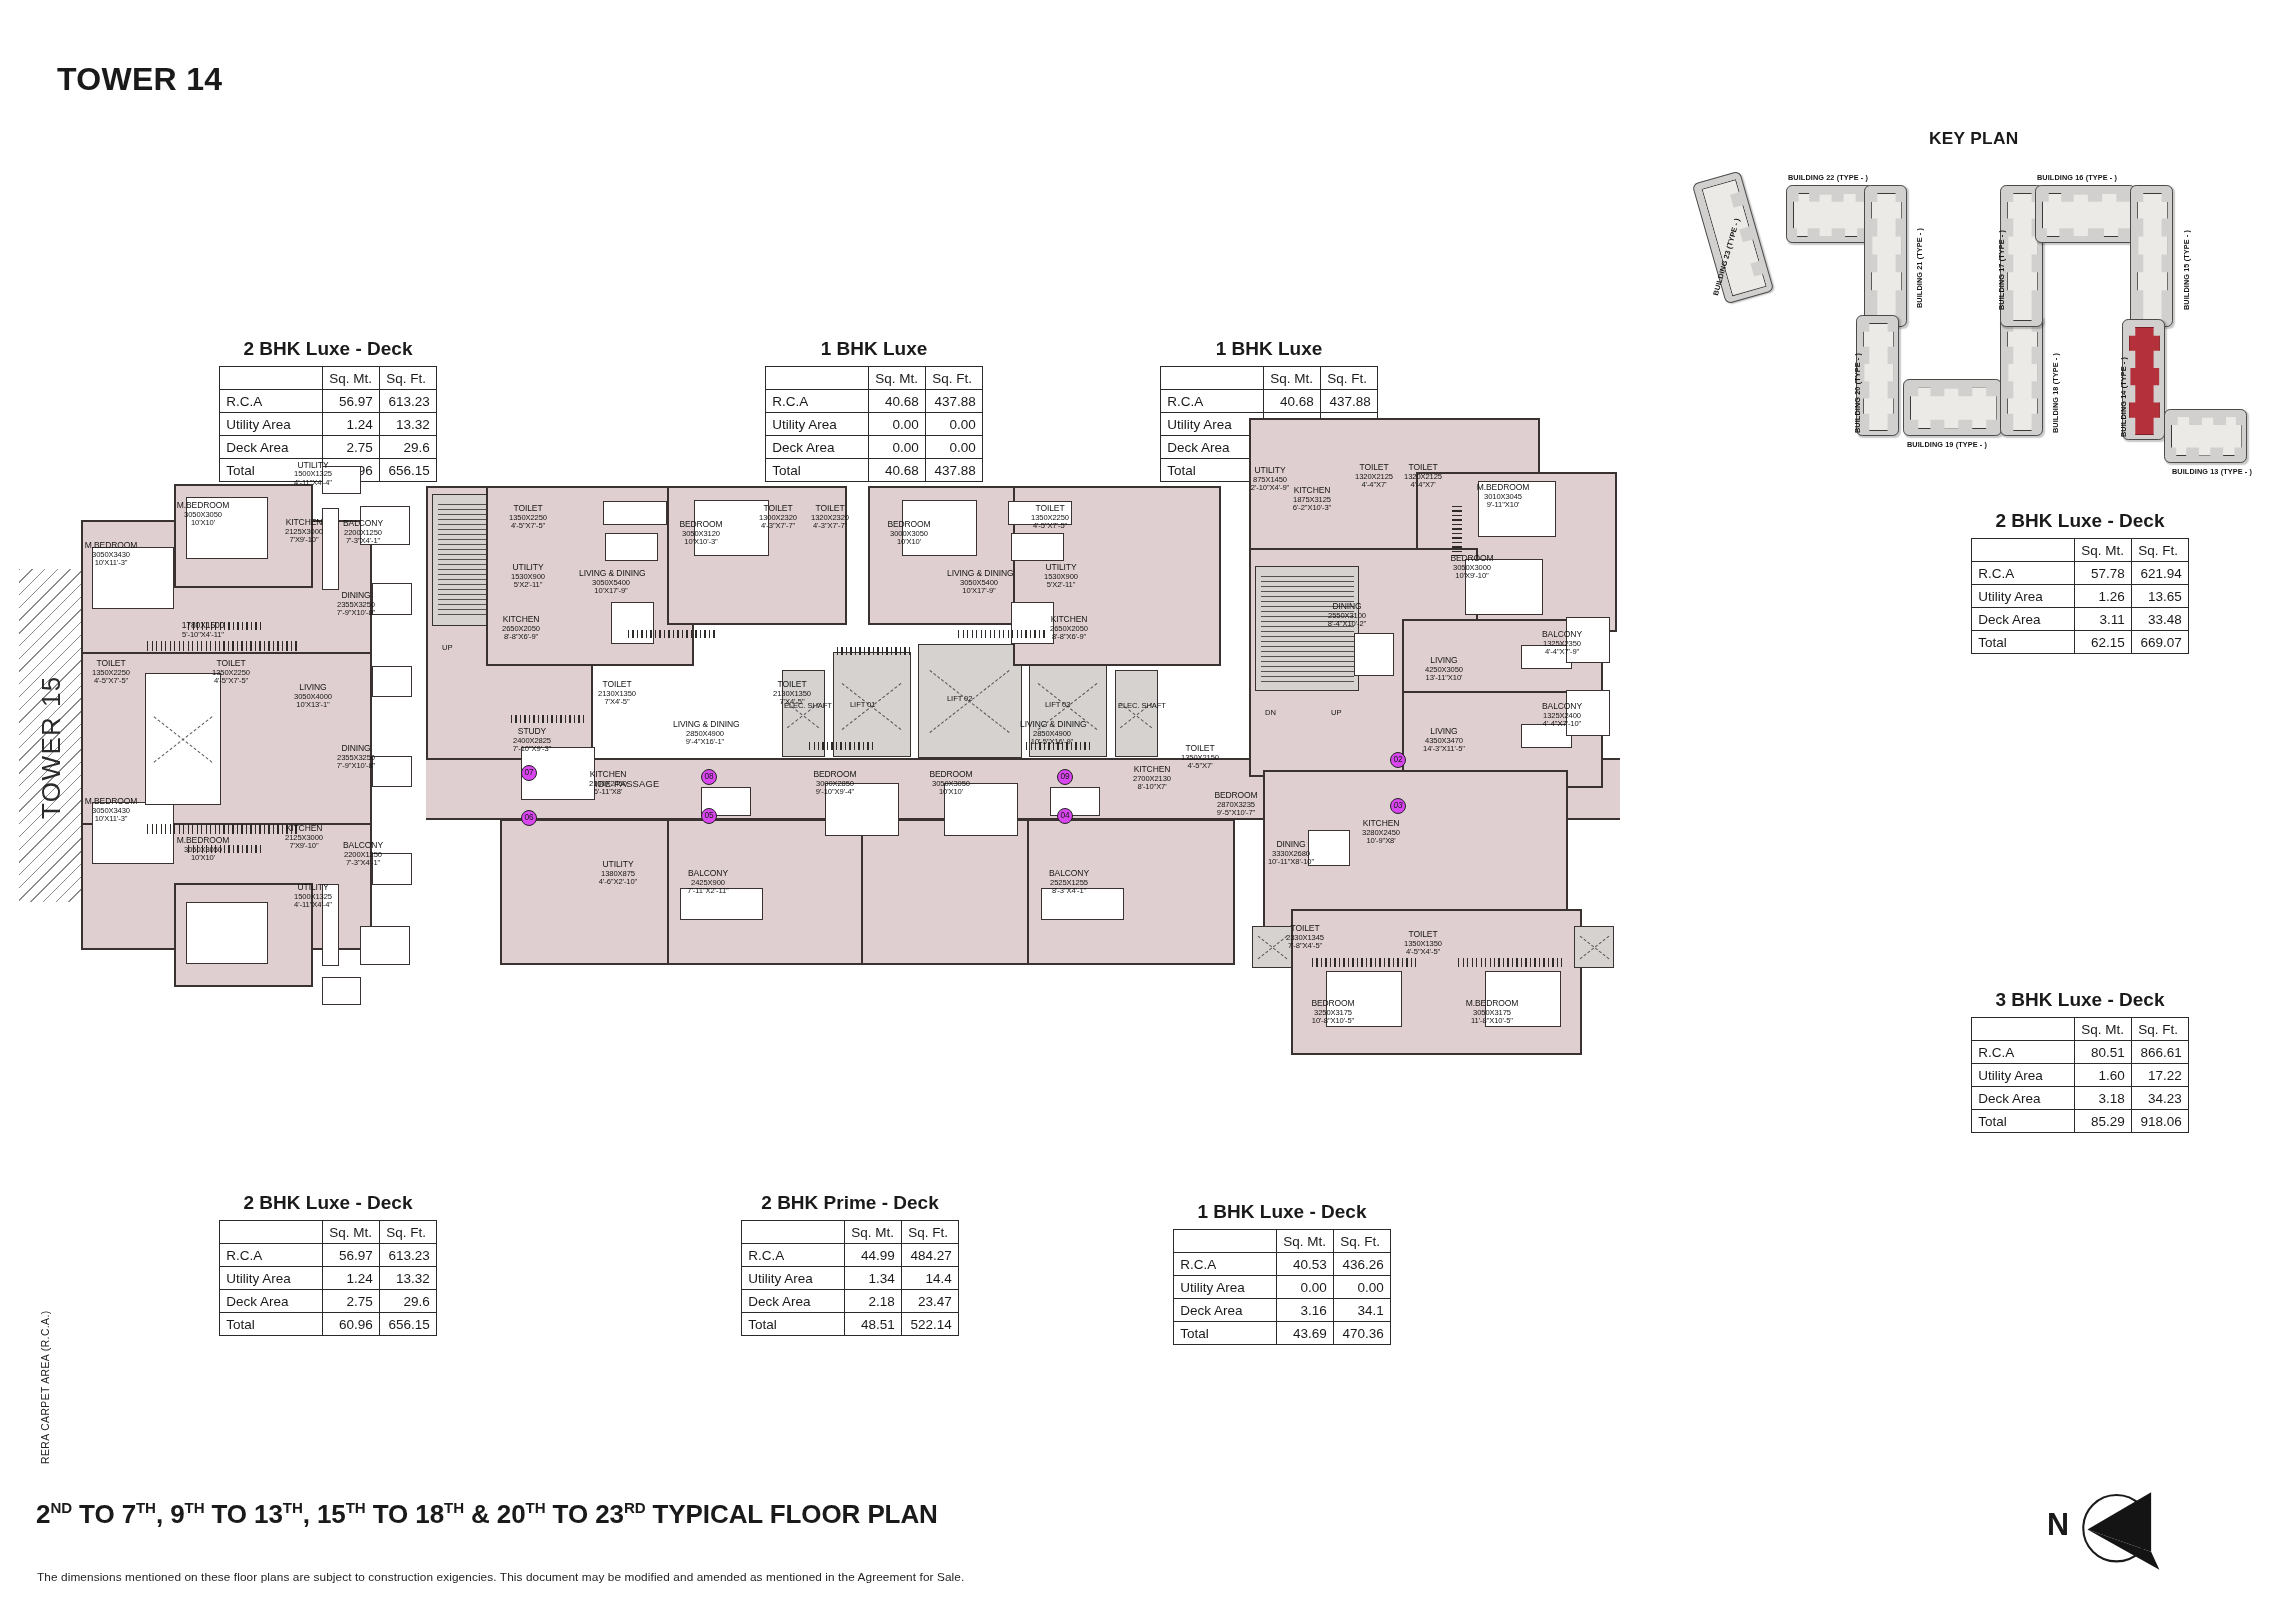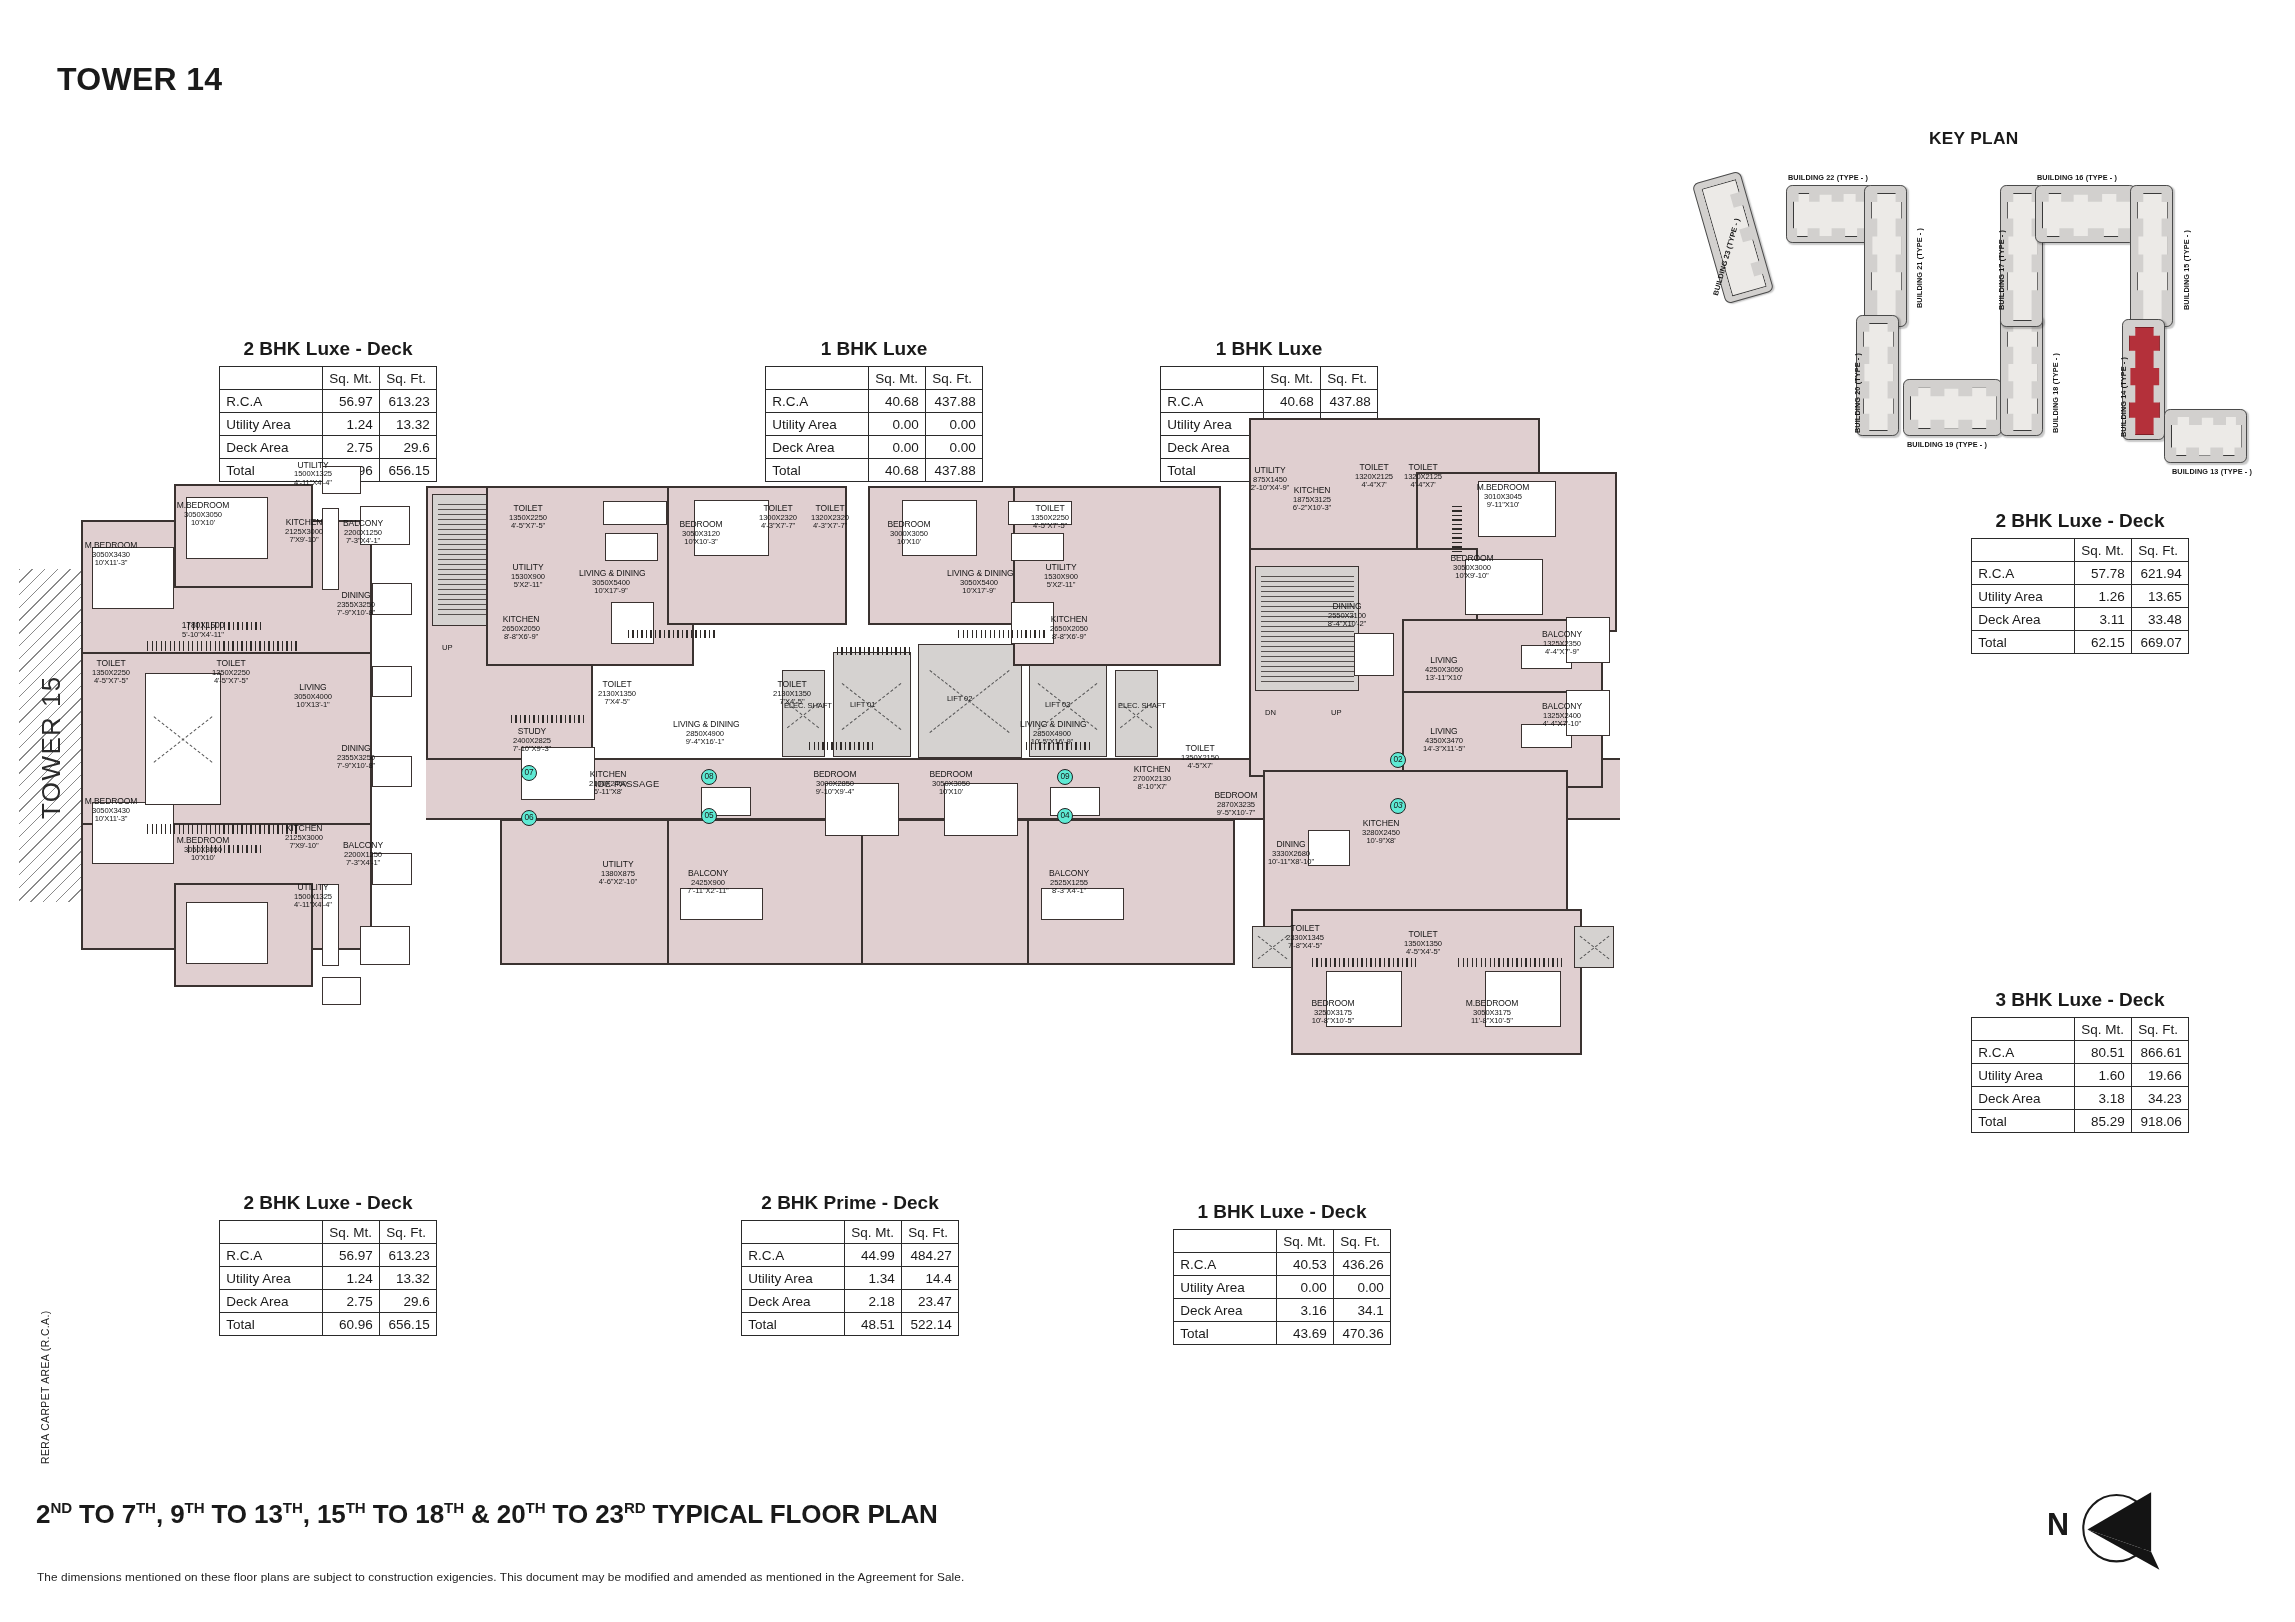--- a/index.html
+++ b/index.html
@@ -70,21 +70,21 @@
   .fp-gray  { position:absolute; background:#d5d2d0; border:1.7px solid #3a3230; }
 
   .rlbl {
     position:absolute; font-size:7.6px; line-height:1.12;
     text-align:center; white-space:nowrap; color:#141414; letter-spacing:-0.1px;
   }
   .rlbl .nm { font-size:8.5px; }
 
   .marker {
     position:absolute; width:16px; height:16px; border-radius:50%;
-    border:1.2px solid #222; background:#5eead4;
+    border:1.2px solid #222; background:#d946ef;
     font-size:8.3px; line-height:13px; text-align:center; font-weight:400;
   }
   .passage-lbl { position:absolute; font-size:9.4px; letter-spacing:0.2px; }
 
   
   #site-hatch {
     position:absolute; left:19.4px; top:569px; width:75px; height:333px;
     background:
       repeating-linear-gradient(135deg, #8a8a8a 0 1px, rgba(0,0,0,0) 1px 9px);
     border-right:1.4px dashed #777;
@@ -365,21 +365,21 @@
         </thead>
       <tbody>
         <tr>
             <td class="c-lbl">R.C.A</td>
             <td class="c-num">80.51</td>
             <td class="c-num">866.61</td>
           </tr>
         <tr>
             <td class="c-lbl">Utility Area</td>
             <td class="c-num">1.60</td>
-            <td class="c-num">19.66</td>
+            <td class="c-num">17.22</td>
           </tr>
         <tr>
             <td class="c-lbl">Deck Area</td>
             <td class="c-num">3.18</td>
             <td class="c-num">34.23</td>
           </tr>
         <tr>
             <td class="c-lbl">Total</td>
             <td class="c-num">85.29</td>
             <td class="c-num">918.06</td>

